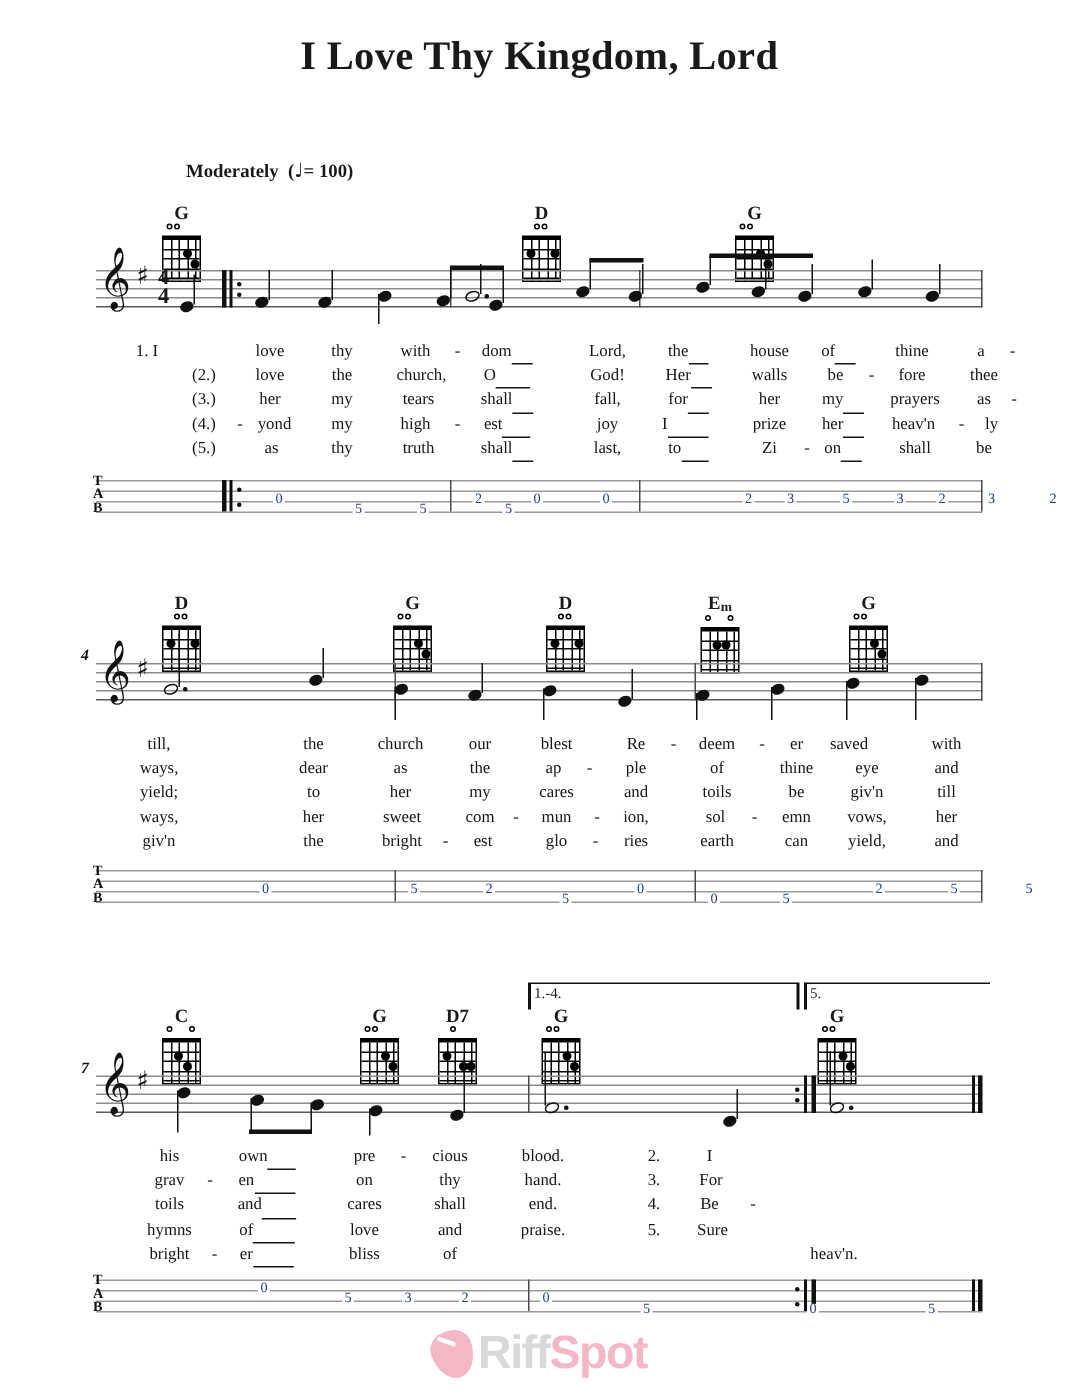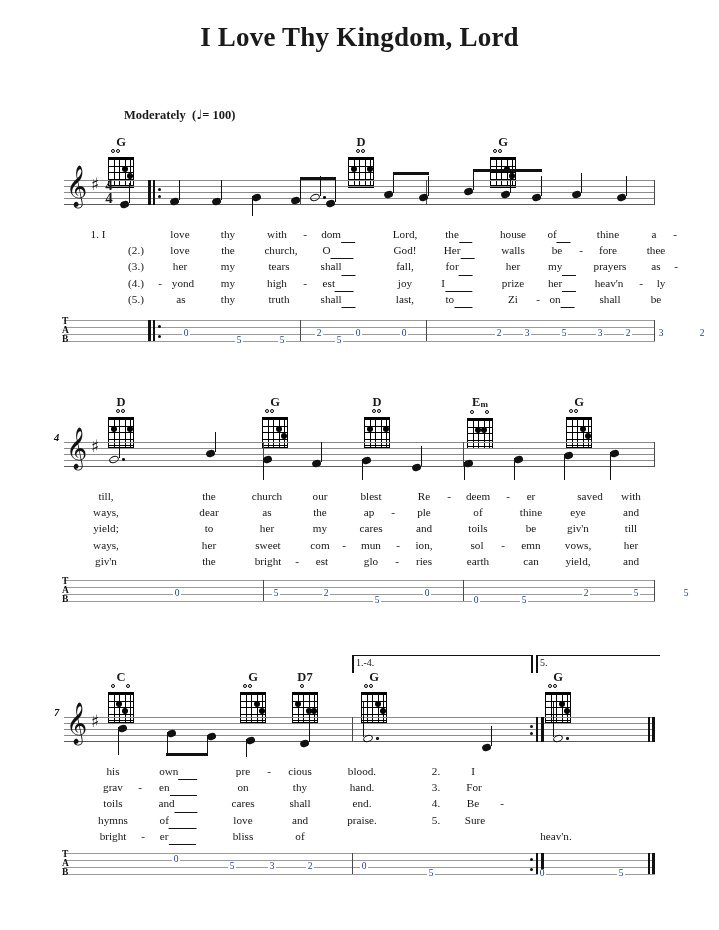--- a/index.html
+++ b/index.html
@@ -564,21 +564,21 @@
           <span class="lyr" style="left: 106px;">till,</span>
           <span class="lyr" style="left: 209px;">the</span>
           <span class="lyr" style="left: 267px;">church</span>
           <span class="lyr" style="left: 320px;">our</span>
           <span class="lyr" style="left: 371px;">blest</span>
           <span class="lyr" style="left: 424px;">Re</span>
           <span class="lyr" style="left: 449px;">-</span>
           <span class="lyr" style="left: 478px;">deem</span>
           <span class="lyr" style="left: 508px;">-</span>
           <span class="lyr" style="left: 531px;">er</span>
-          <span class="lyr" style="left: 590px;">saved</span>
+          <span class="lyr" style="left: 566px;">saved</span>
           <span class="lyr" style="left: 631px;">with</span>
         </div>
         <div class="lyr-line">
           <span class="lyr" style="left: 106px;">ways,</span>
           <span class="lyr" style="left: 209px;">dear</span>
           <span class="lyr" style="left: 267px;">as</span>
           <span class="lyr" style="left: 320px;">the</span>
           <span class="lyr" style="left: 369px;">ap</span>
           <span class="lyr" style="left: 393px;">-</span>
           <span class="lyr" style="left: 424px;">ple</span>
@@ -889,14 +889,17 @@
           <div class="tnum" style="left: 208px; top: 14px;">3</div>
           <div class="tnum" style="left: 246px; top: 14px;">2</div>
           <div class="tnum" style="left: 300px; top: 14px;">0</div>
           <div class="tnum" style="left: 367px; top: 21px;">5</div>
           <div class="tnum" style="left: 478px; top: 21px;">0</div>
           <div class="tnum" style="left: 557px; top: 21px;">5</div>
         </div>
     </div>
   </div>
 
+  <div class="watermark">
+    <span class="wm-pick"></span><span class="wm-riff">Riff</span><span class="wm-spot">Spot</span>
+  </div>
 
 </div>
 
 </body></html>

